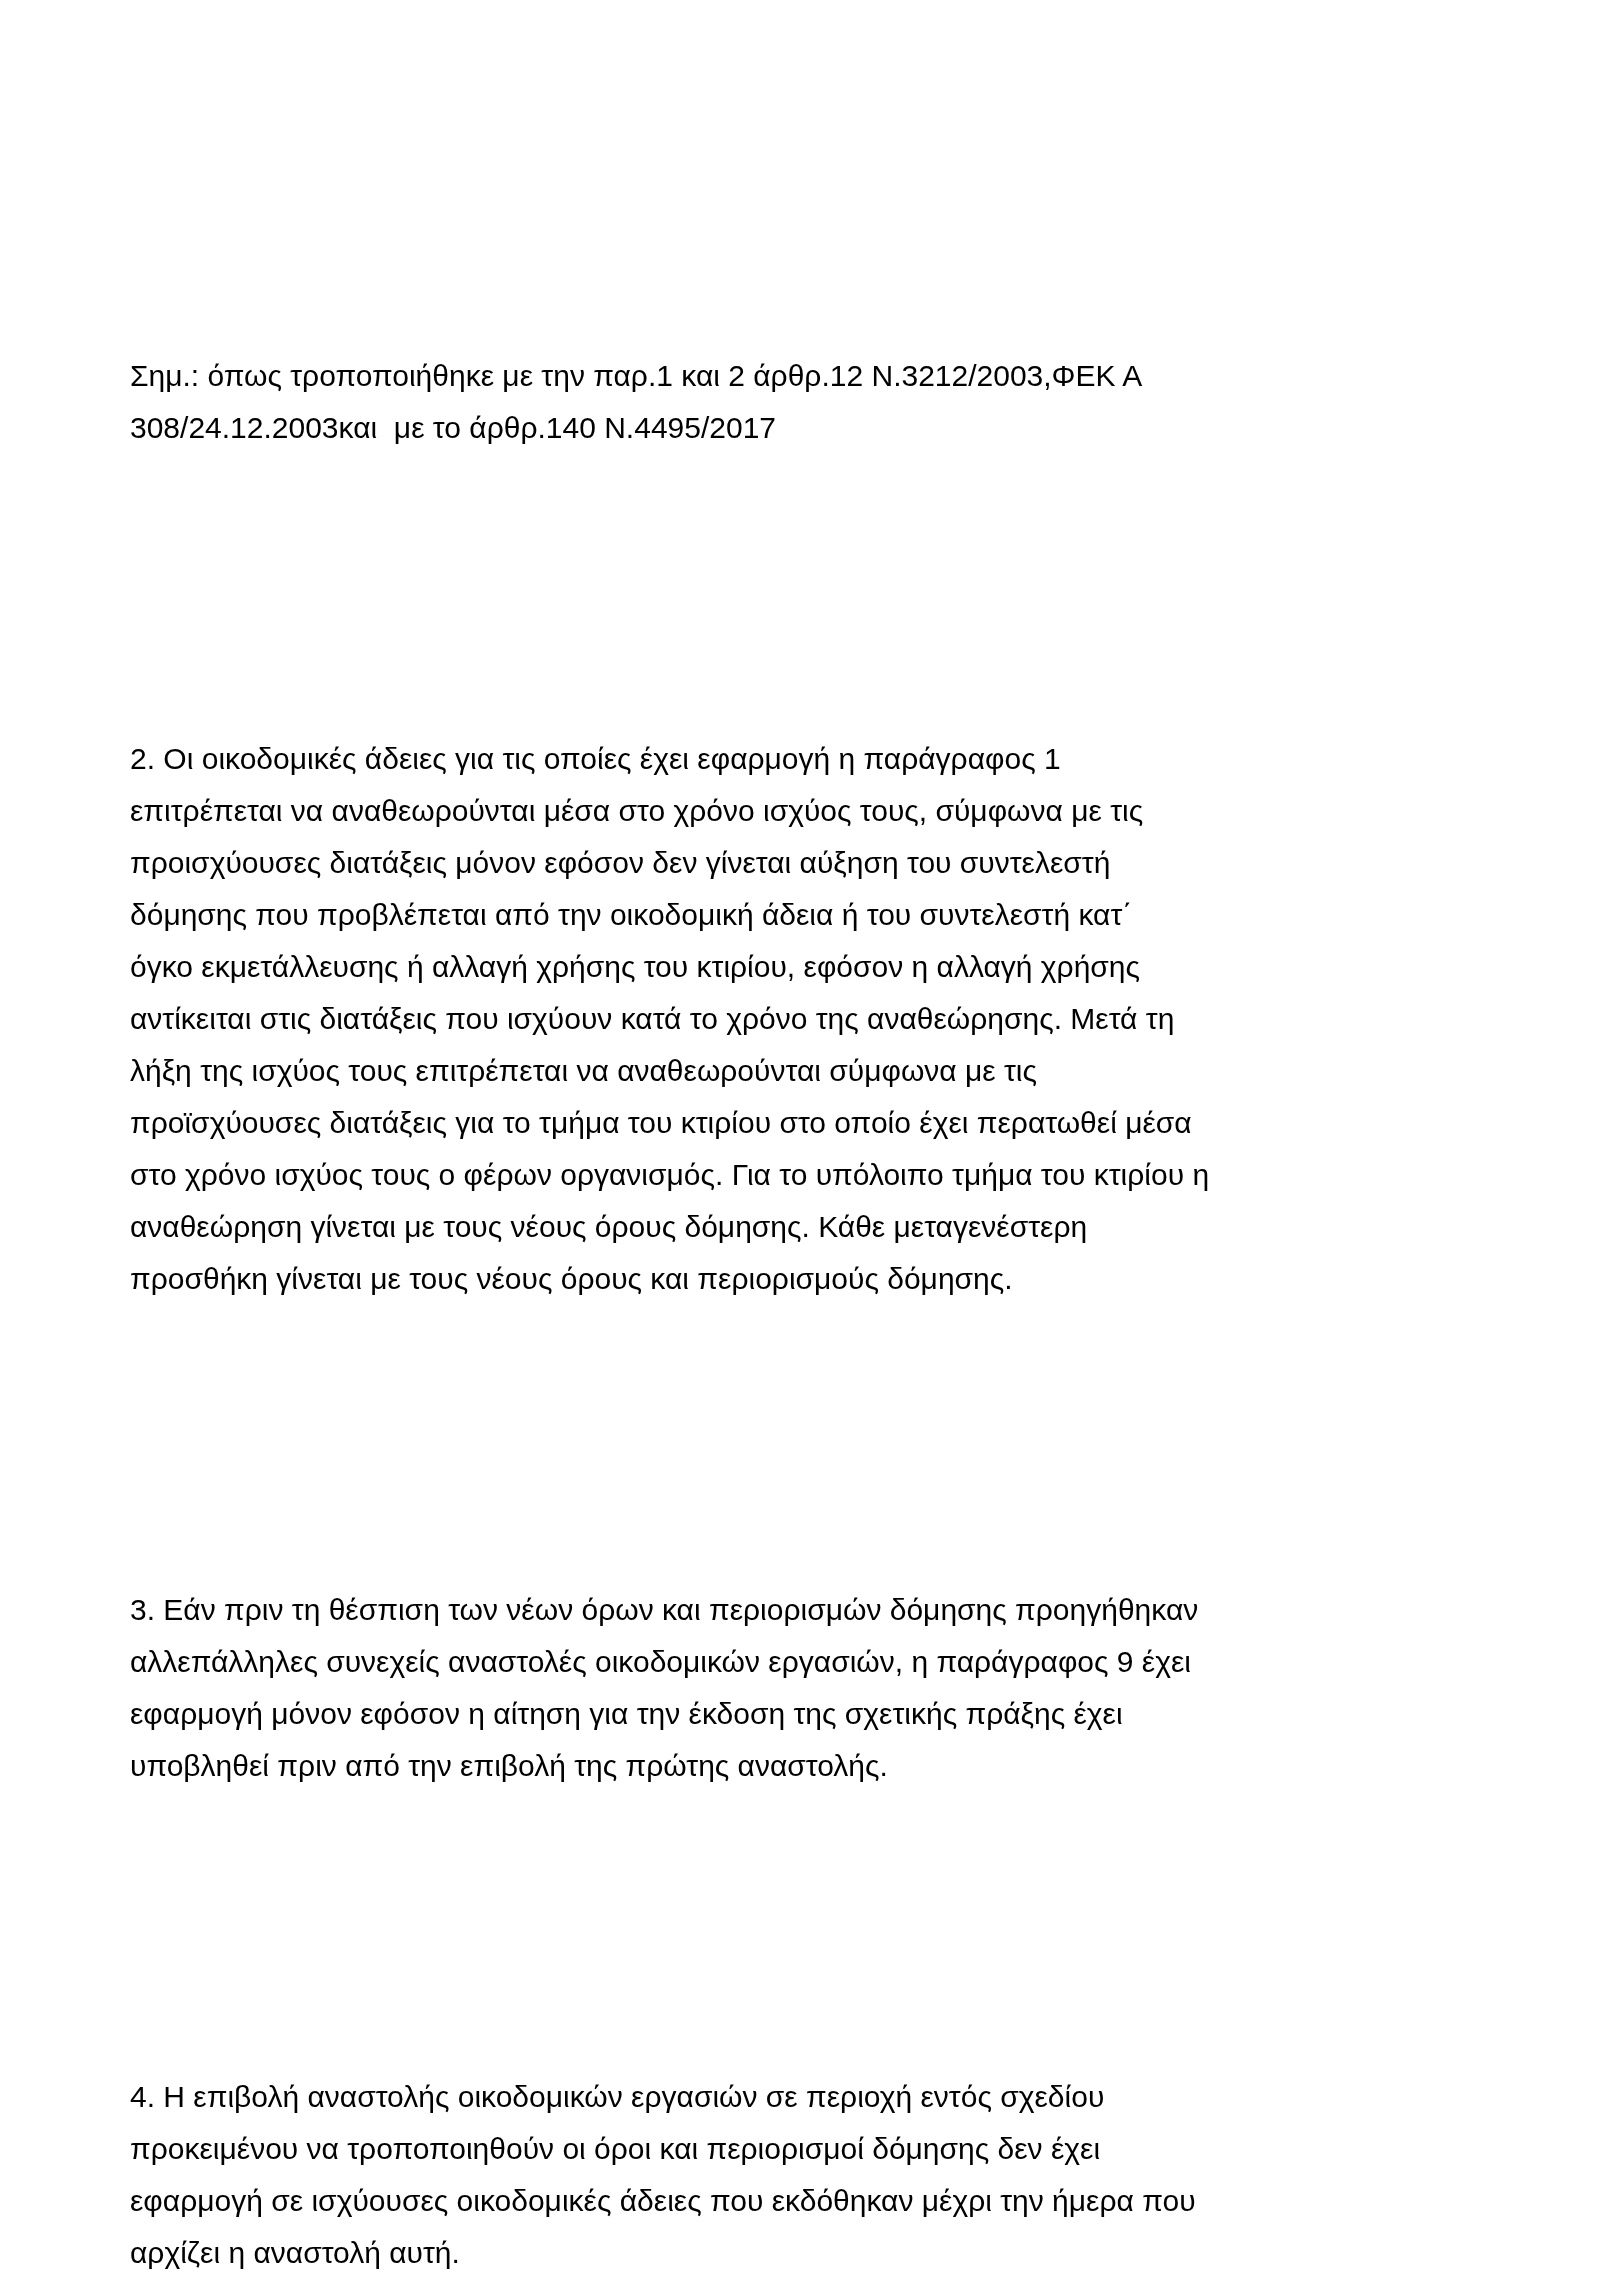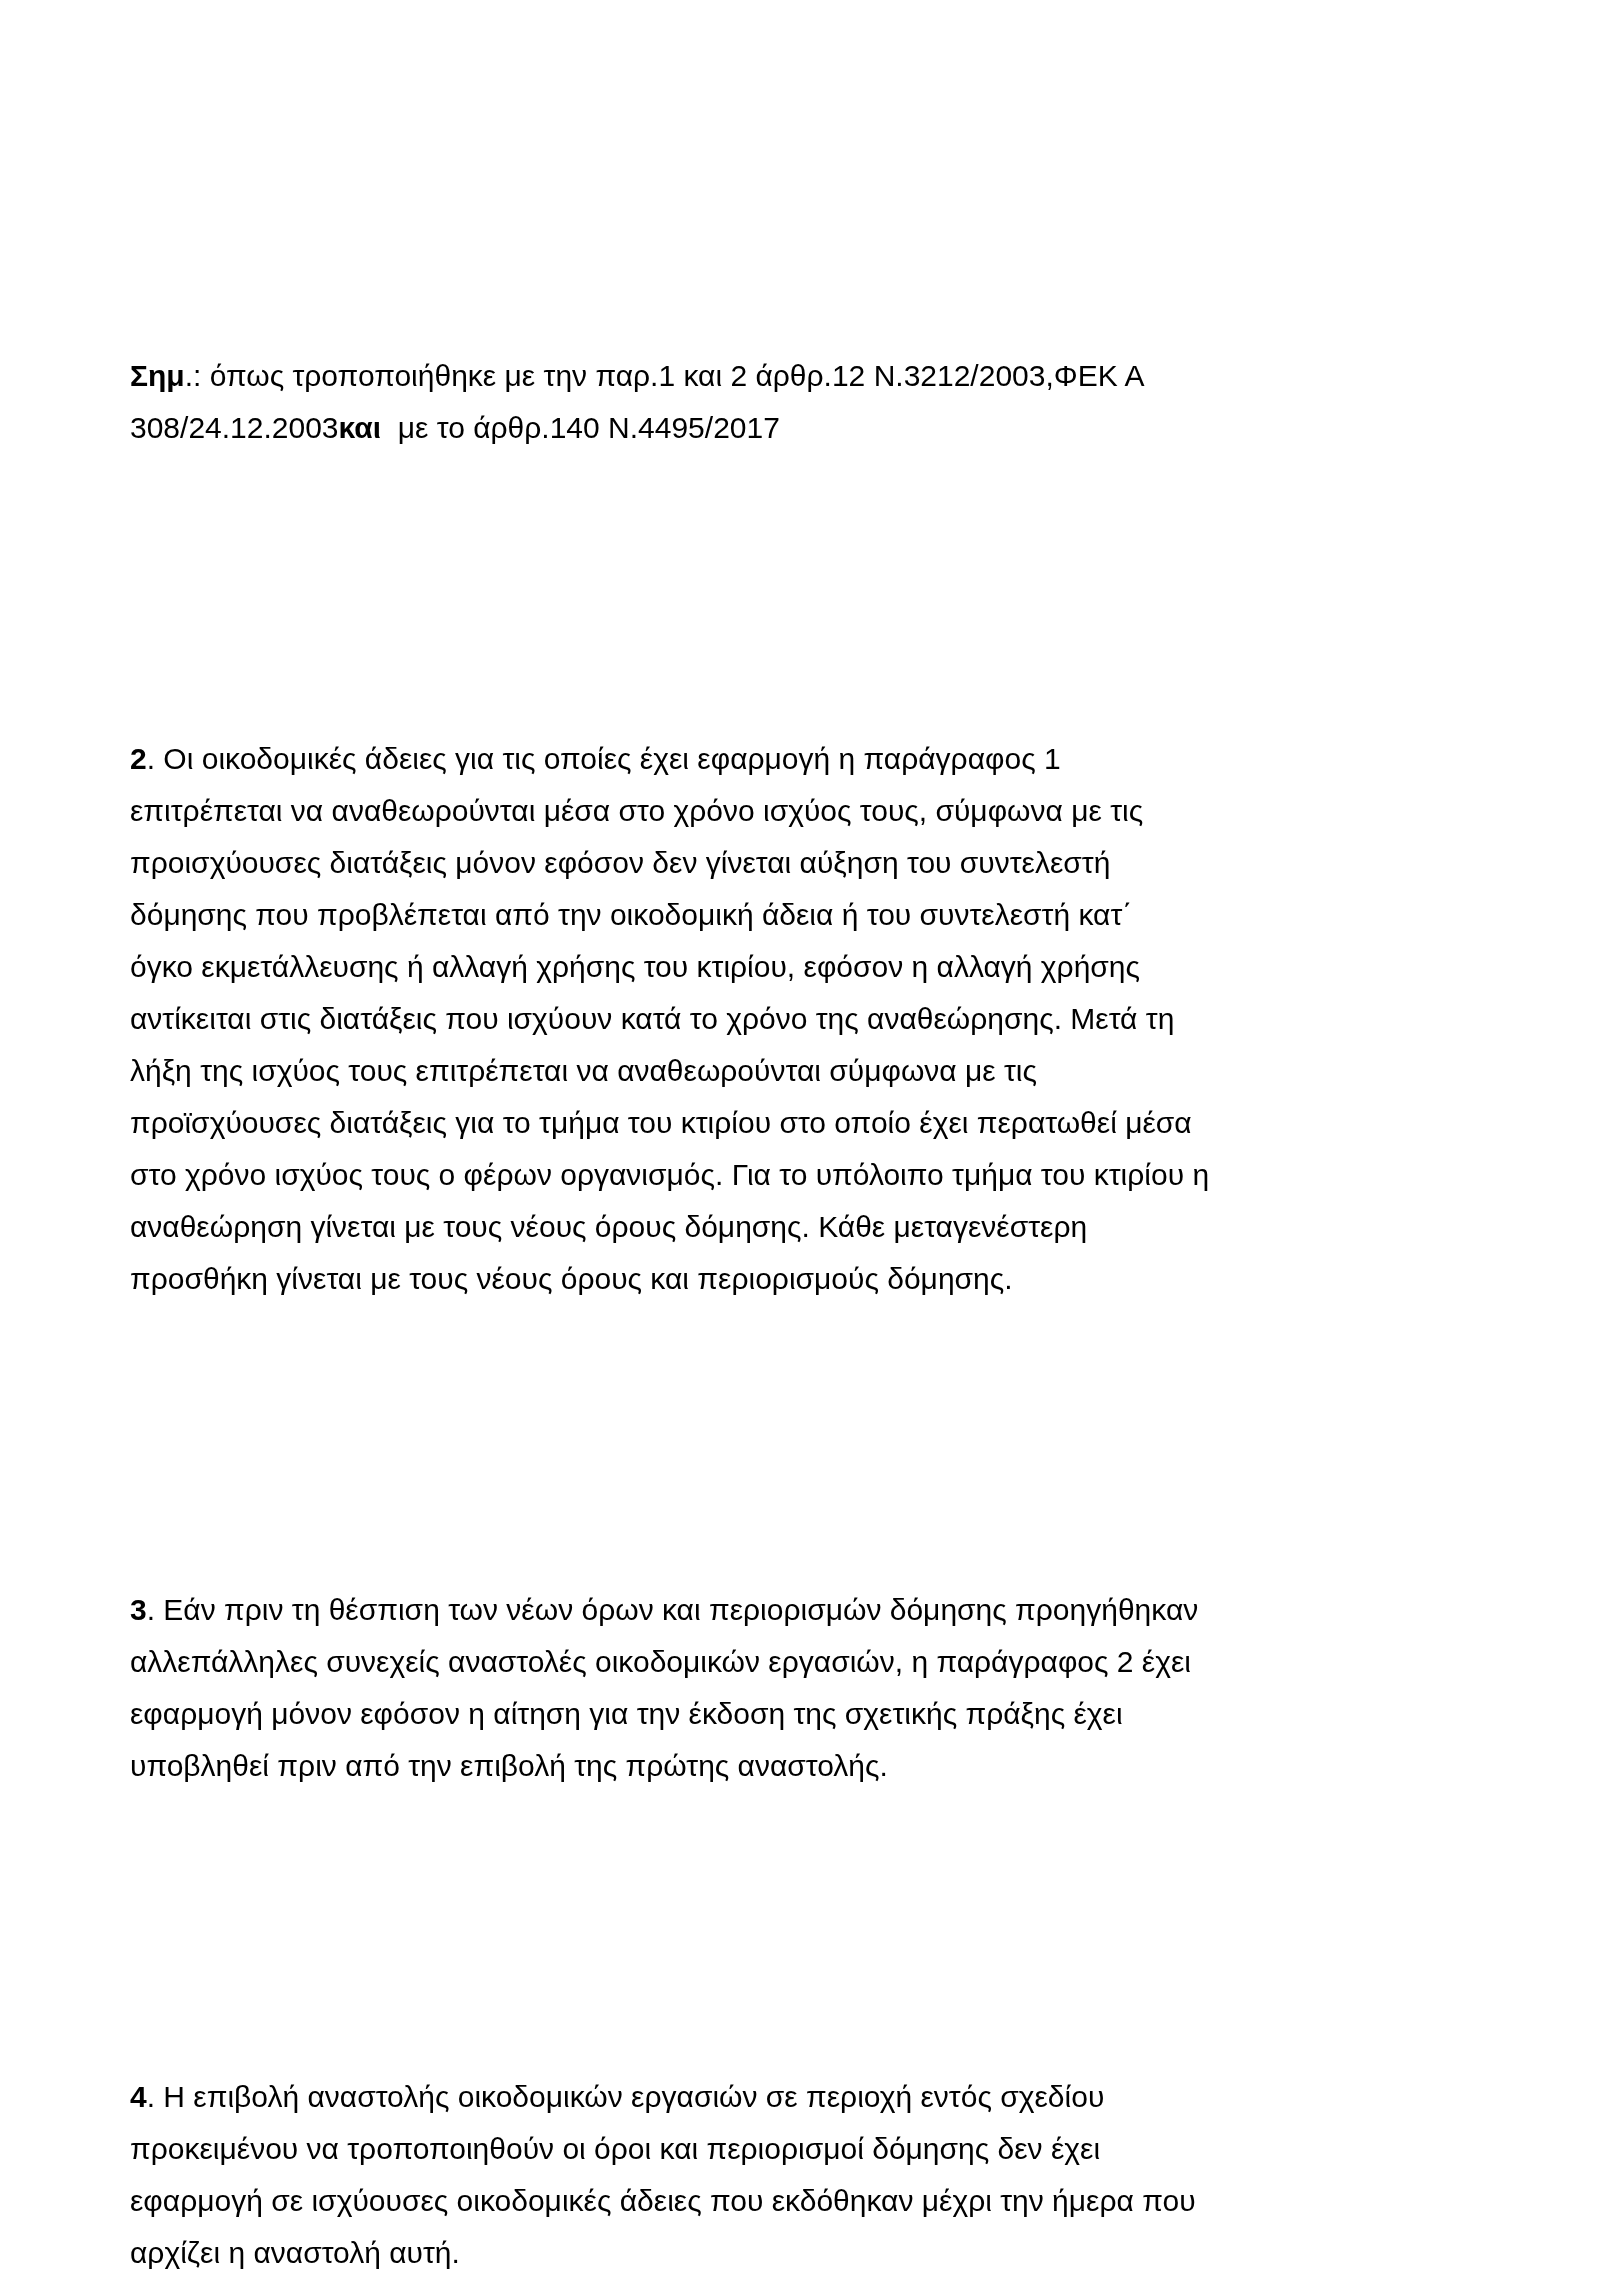--- a/index.html
+++ b/index.html
@@ -25,21 +25,21 @@
     color: #000000;
     white-space: pre;
   }
   .para {
     margin: 0;
   }
   .para + .para {
     margin-top: 123px;
   }
   .b {
-    font-weight: 700;
+    font-weight: 400;
     margin-top: 35px;
   }
 </style>
 </head>
 <body>
 
 <div class="page">
   <div class="content">
 
     <p class="para"><span class="b">Σημ</span><span>.: όπως τροποποιήθηκε με την παρ.1 και 2 άρθρ.12 Ν.3212/2003,ΦΕΚ Α
@@ -51,21 +51,21 @@
 δόμησης που προβλέπεται από την οικοδομική άδεια ή του συντελεστή κατ΄
 όγκο εκμετάλλευσης ή αλλαγή χρήσης του κτιρίου, εφόσον η αλλαγή χρήσης
 αντίκειται στις διατάξεις που ισχύουν κατά το χρόνο της αναθεώρησης. Μετά τη
 λήξη της ισχύος τους επιτρέπεται να αναθεωρούνται σύμφωνα με τις
 προϊσχύουσες διατάξεις για το τμήμα του κτιρίου στο οποίο έχει περατωθεί μέσα
 στο χρόνο ισχύος τους ο φέρων οργανισμός. Για το υπόλοιπο τμήμα του κτιρίου η
 αναθεώρηση γίνεται με τους νέους όρους δόμησης. Κάθε μεταγενέστερη
 προσθήκη γίνεται με τους νέους όρους και περιορισμούς δόμησης.</span></p>
 
     <p class="para"><span class="b">3</span><span>. Εάν πριν τη θέσπιση των νέων όρων και περιορισμών δόμησης προηγήθηκαν
-αλλεπάλληλες συνεχείς αναστολές οικοδομικών εργασιών, η παράγραφος 2 έχει
+αλλεπάλληλες συνεχείς αναστολές οικοδομικών εργασιών, η παράγραφος 9 έχει
 εφαρμογή μόνον εφόσον η αίτηση για την έκδοση της σχετικής πράξης έχει
 υποβληθεί πριν από την επιβολή της πρώτης αναστολής.</span></p>
 
     <p class="para"><span class="b">4</span><span>. Η επιβολή αναστολής οικοδομικών εργασιών σε περιοχή εντός σχεδίου
 προκειμένου να τροποποιηθούν οι όροι και περιορισμοί δόμησης δεν έχει
 εφαρμογή σε ισχύουσες οικοδομικές άδειες που εκδόθηκαν μέχρι την ήμερα που
 αρχίζει η αναστολή αυτή.</span></p>
 
     
 

